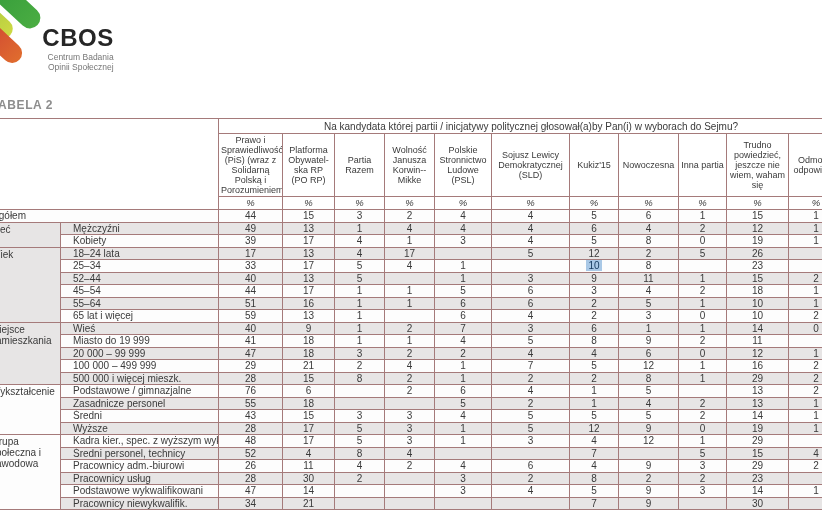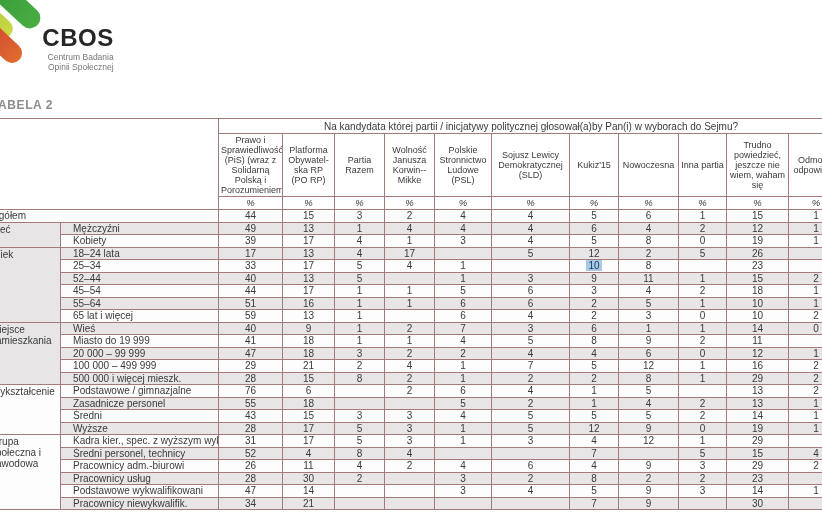--- a/index.html
+++ b/index.html
@@ -370,21 +370,21 @@
             <td class="val">5</td>
             <td class="val">12</td>
             <td class="val">9</td>
             <td class="val">0</td>
             <td class="val">19</td>
             <td class="val">1</td>
           </tr>
           <tr class="even">
             <td class="cat" rowspan="6">Grupa społeczna i zawodowa</td>
             <td class="sub">Kadra kier., spec. z wyższym wykszt.</td>
-            <td class="val">31</td>
+            <td class="val">48</td>
             <td class="val">17</td>
             <td class="val">5</td>
             <td class="val">3</td>
             <td class="val">1</td>
             <td class="val">3</td>
             <td class="val">4</td>
             <td class="val">12</td>
             <td class="val">1</td>
             <td class="val">29</td>
             <td class="val"></td>

